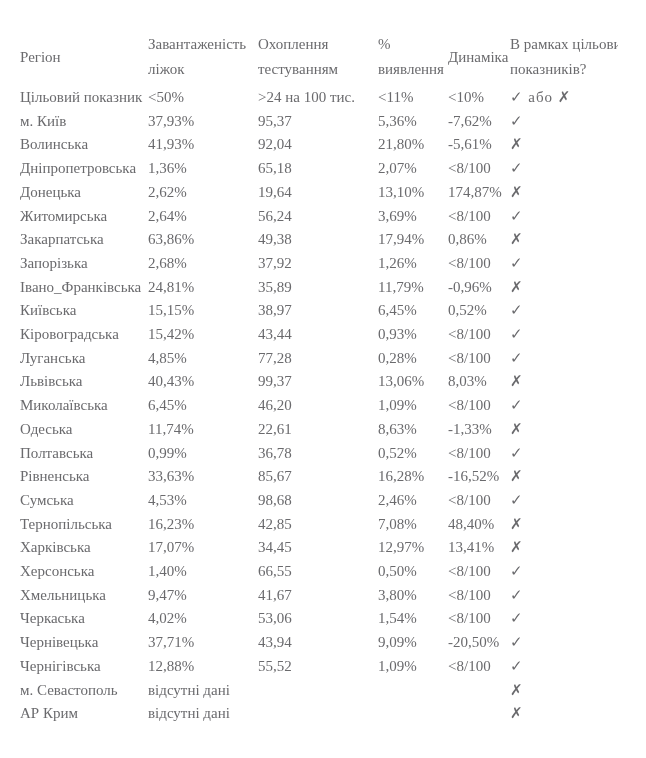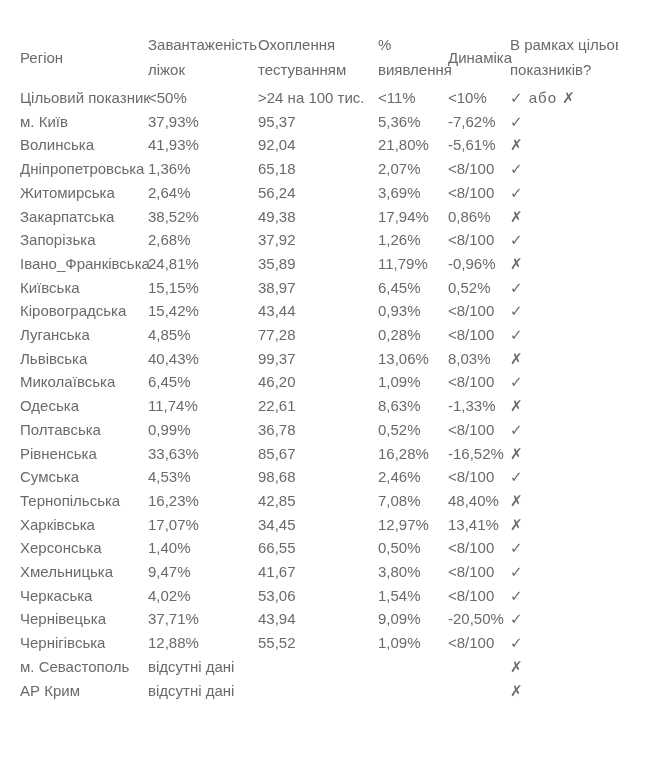--- a/index.html
+++ b/index.html
@@ -8,20 +8,21 @@
     padding: 0;
     background: #ffffff;
     font-family: "Liberation Sans", "DejaVu Sans", sans-serif;
   }
   .report {
     width: 618px;
     height: 758px;
     padding: 28px 0 0 20px;
     overflow: hidden;
     color: #6a6a6d;
+    font-family: Liberation Serif, serif;
   }
   table.metrics {
     border-collapse: collapse;
     table-layout: fixed;
     width: 626px;
     font-size: 15px;
     color: #6a6a6d;
   }
   col.c-region   { width: 128px; }
   col.c-beds     { width: 110px; }
@@ -99,30 +100,38 @@
       </tr>
         <tr>
         <td>Дніпропетровська</td>
         <td>1,36%</td>
         <td>65,18</td>
         <td>2,07%</td>
         <td>&lt;8/100</td>
         <td class="status">✓</td>
       </tr>
         <tr>
+        <td>Донецька</td>
+        <td>2,62%</td>
+        <td>19,64</td>
+        <td>13,10%</td>
+        <td>174,87%</td>
+        <td class="status">✗</td>
+      </tr>
+        <tr>
         <td>Житомирська</td>
         <td>2,64%</td>
         <td>56,24</td>
         <td>3,69%</td>
         <td>&lt;8/100</td>
         <td class="status">✓</td>
       </tr>
         <tr>
         <td>Закарпатська</td>
-        <td>38,52%</td>
+        <td>63,86%</td>
         <td>49,38</td>
         <td>17,94%</td>
         <td>0,86%</td>
         <td class="status">✗</td>
       </tr>
         <tr>
         <td>Запорізька</td>
         <td>2,68%</td>
         <td>37,92</td>
         <td>1,26%</td>

